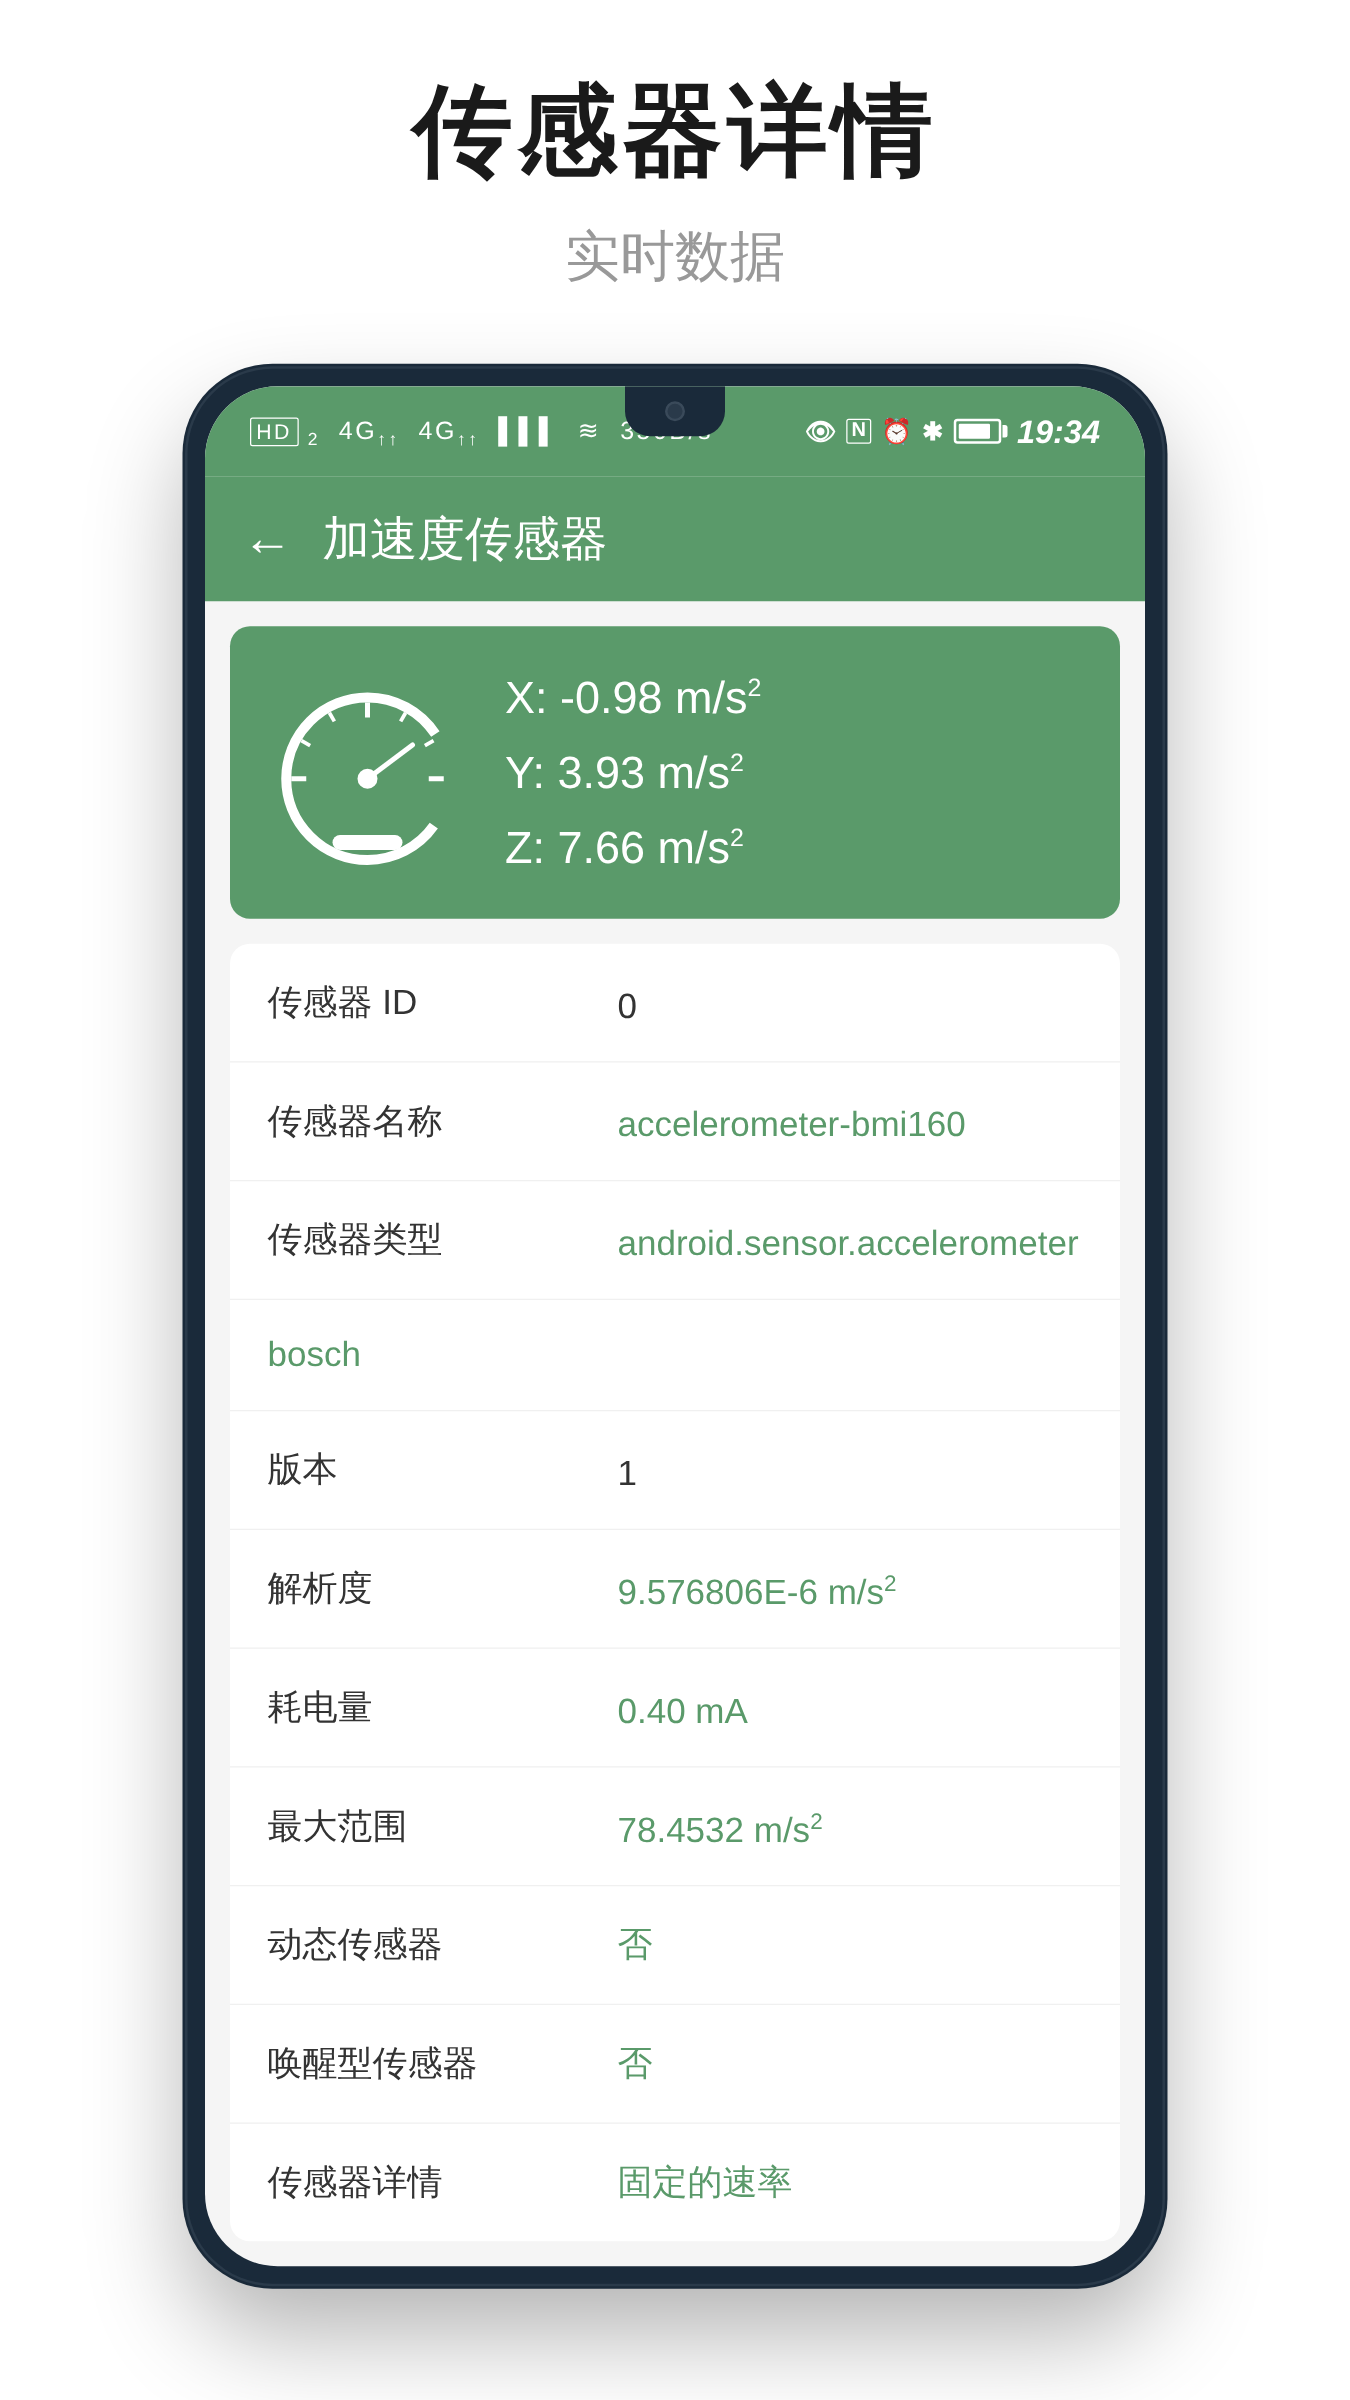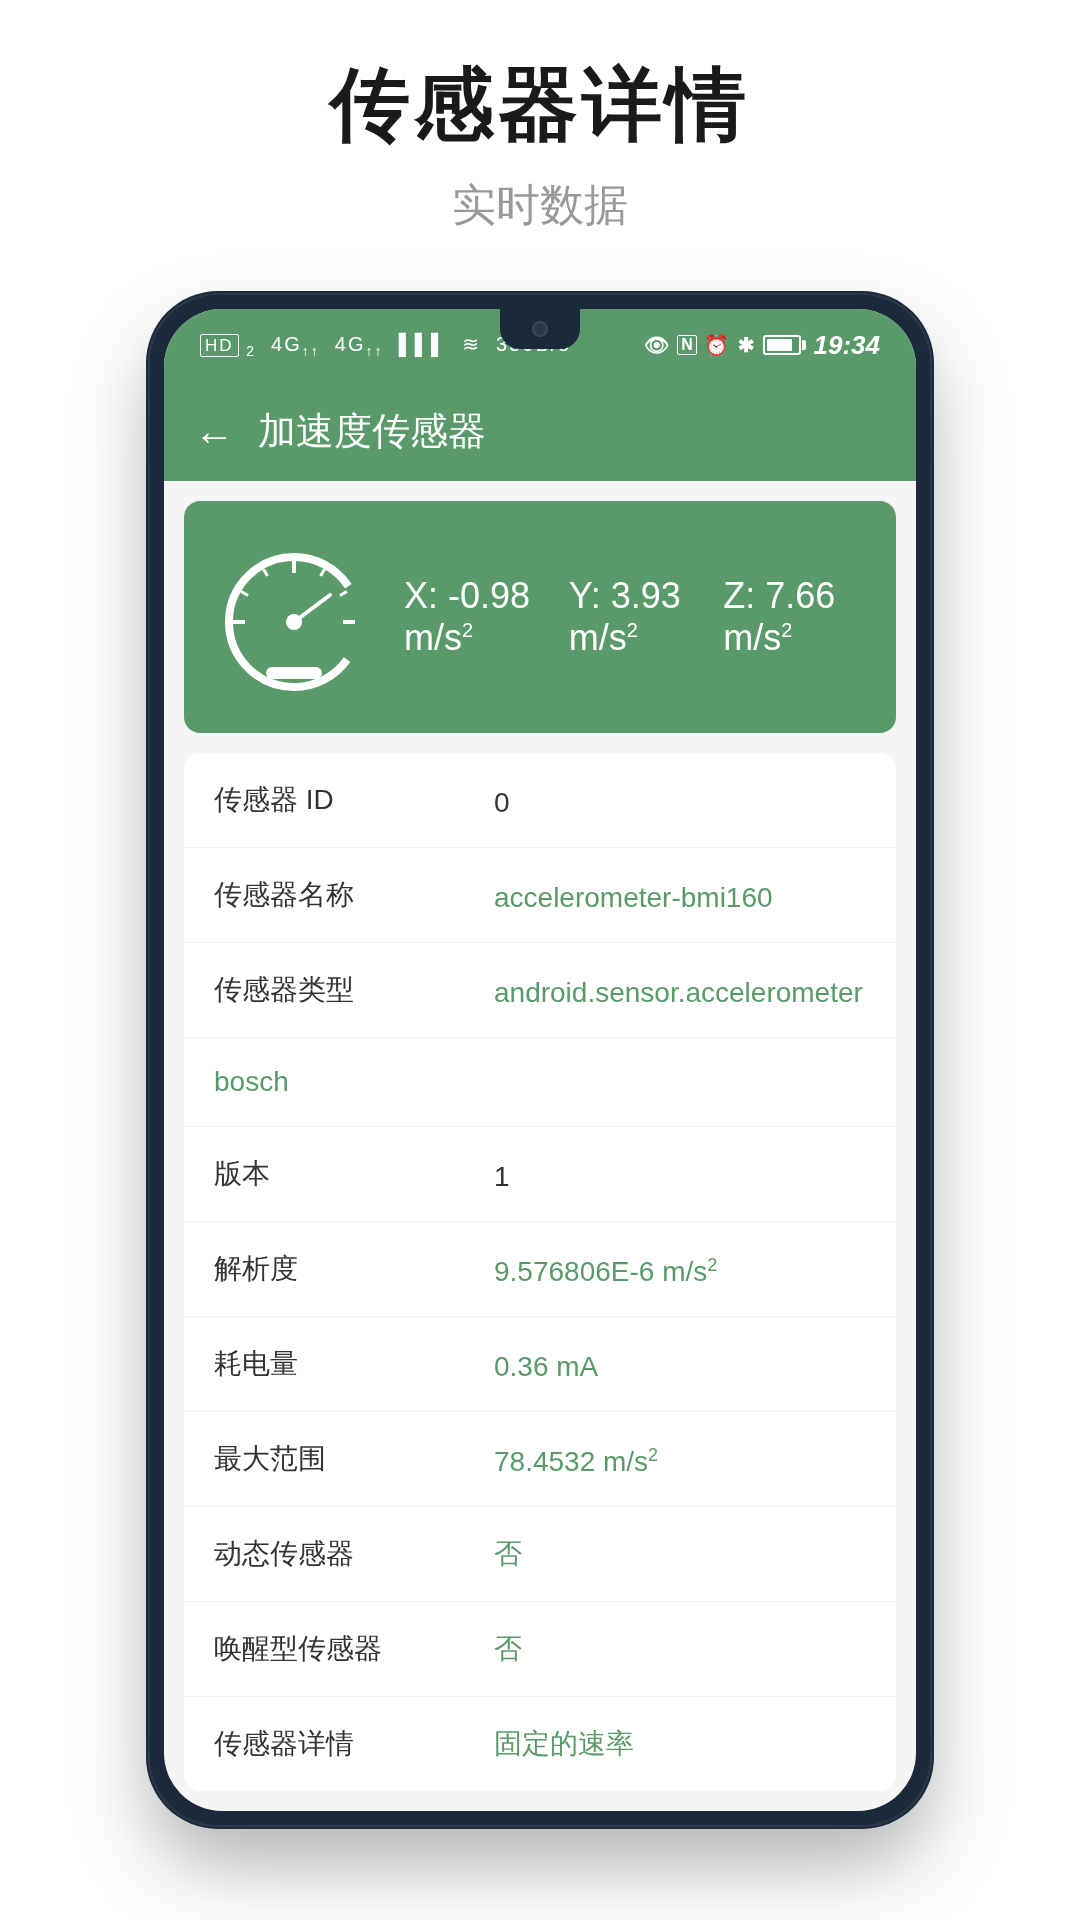--- a/index.html
+++ b/index.html
@@ -197,20 +197,21 @@
     }
 
     .speedometer-icon {
       width: 160px;
       height: 160px;
       flex-shrink: 0;
     }
 
     .sensor-values {
       display: flex;
+      flex-direction: column;
       gap: 18px;
     }
 
     .sensor-value {
       color: white;
       font-size: 36px;
       font-weight: 400;
     }
 
     .sensor-value sup {
@@ -359,21 +360,21 @@
       <div class="info-row">
         <span class="info-label">版本</span>
         <span class="info-value black">1</span>
       </div>
       <div class="info-row">
         <span class="info-label">解析度</span>
         <span class="info-value">9.576806E-6 m/s<sup>2</sup></span>
       </div>
       <div class="info-row">
         <span class="info-label">耗电量</span>
-        <span class="info-value">0.36  mA</span>
+        <span class="info-value">0.40  mA</span>
       </div>
       <div class="info-row">
         <span class="info-label">最大范围</span>
         <span class="info-value">78.4532 m/s<sup>2</sup></span>
       </div>
       <div class="info-row">
         <span class="info-label">动态传感器</span>
         <span class="info-value">否</span>
       </div>
       <div class="info-row">

